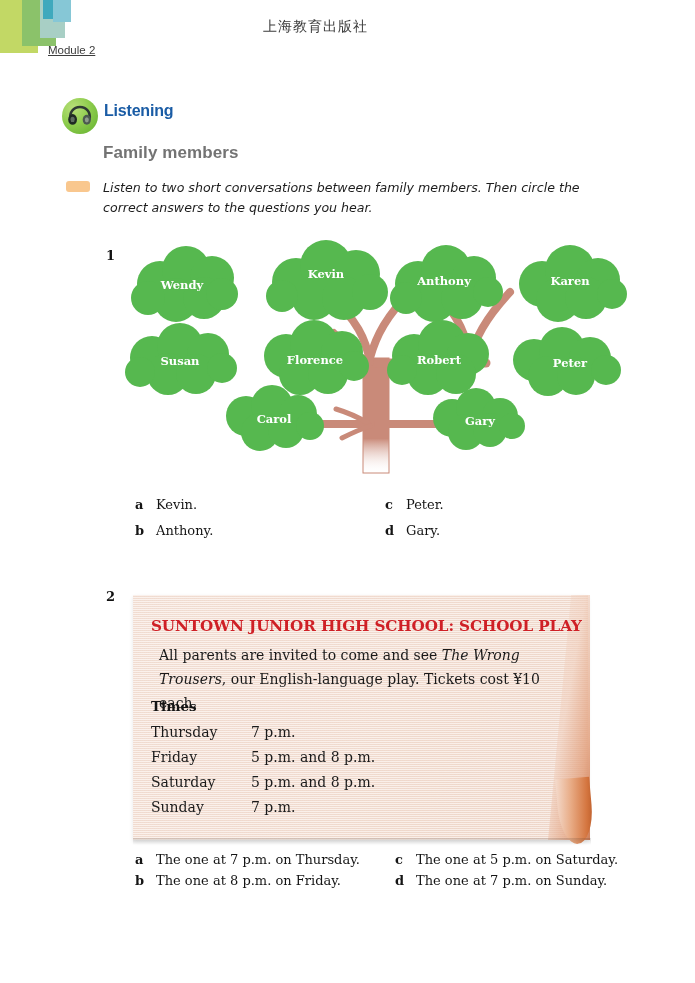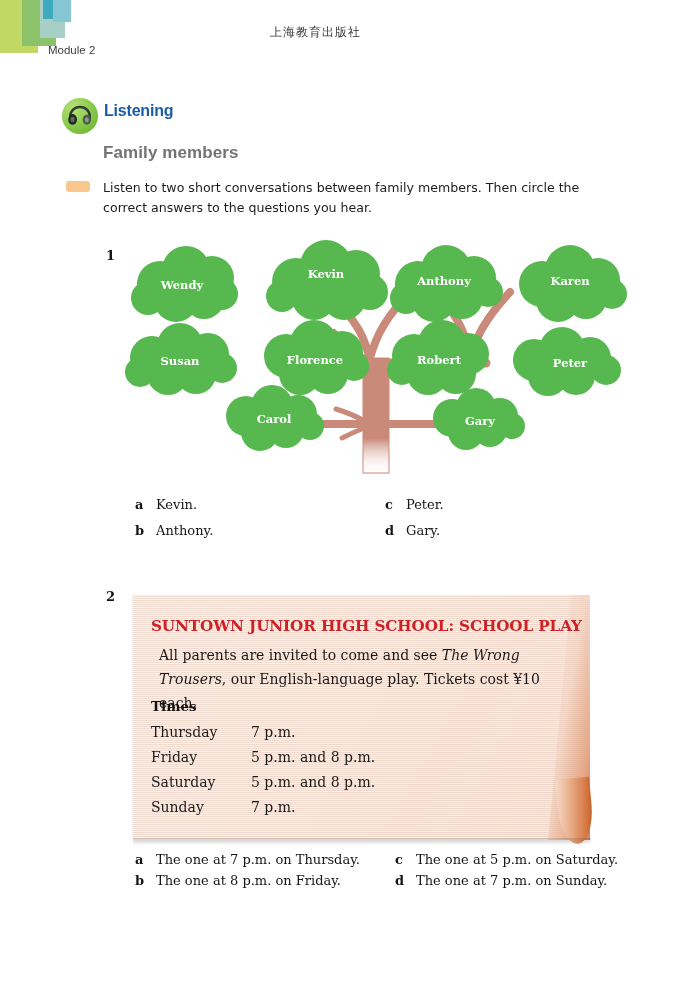--- a/index.html
+++ b/index.html
@@ -19,28 +19,28 @@
   #corner-deco { position: absolute; left: 0; top: 0; width: 120px; height: 70px; }
   .deco-sq { position: absolute; }
   #deco-yellowgreen { left: 0;  top: 0;  width: 38px; height: 53px; background: #c2d865; }
   #deco-green      { left: 22px; top: 0;  width: 34px; height: 46px; background: #8bc26a; }
   #deco-teal-pale  { left: 40px; top: 0;  width: 25px; height: 38px; background: #a8cfc5; }
   #deco-teal       { left: 43px; top: 0;  width: 23px; height: 19px; background: #3fa9bd; }
   #deco-teal-light { left: 53px; top: 0;  width: 18px; height: 22px; background: #86c7d6; }
 
   
   #publisher {
-    position: absolute; top: 24px; left: 0; width: 631px;
+    position: absolute; top: 18px; left: 0; width: 631px;
     text-align: center;
     font-family: "DejaVu Serif", "Liberation Serif", serif;
-    font-size: 12px; color: #3a3a3a; letter-spacing: 1px;
+    font-size: 14px; color: #3a3a3a; letter-spacing: 1px;
   }
   #module-label {
     position: absolute; left: 48px; top: 44px;
-    font-size: 11.5px; color: #3d3d3d; font-weight: 500;
+    font-size: 11.5px; color: #3d3d3d; font-weight: 500; text-decoration: underline;
   }
 
   
   #listening-block { position: absolute; left: 62px; top: 97px; }
   #headphone-icon {
     position: absolute; left: 0; top: 1px;
     width: 36px; height: 36px; border-radius: 50%;
     background: radial-gradient(circle at 32% 28%, #b9e07a 0%, #8fcd4e 45%, #5fae2c 100%);
   }
   #headphone-icon svg { position: absolute; left: 4px; top: 5px; }
@@ -57,21 +57,21 @@
   }
 
   
   #instruction-row { position: absolute; left: 66px; top: 178px; width: 560px; }
   #instruction-marker {
     position: absolute; left: 0; top: 3px;
     width: 24px; height: 11px; border-radius: 3px; background: #f9c78e;
   }
   #instruction-text {
     position: absolute; left: 37px; top: 0; width: 520px;
-    font-size: 12.6px; color: #1d1d1d;
+    font-size: 12.6px; font-style: italic; color: #1d1d1d;
     line-height: 20px;
     font-family: "DejaVu Sans", "Liberation Sans", sans-serif;
   }
 
   
   .qnum {
     position: absolute;
     font-family: "DejaVu Serif", "Liberation Serif", serif;
     font-weight: bold; font-size: 13px; color: #111;
   }

